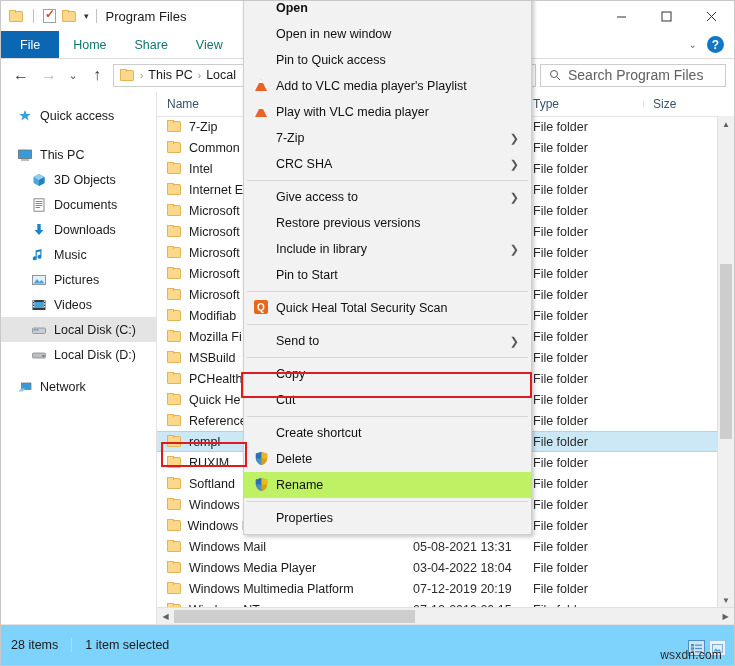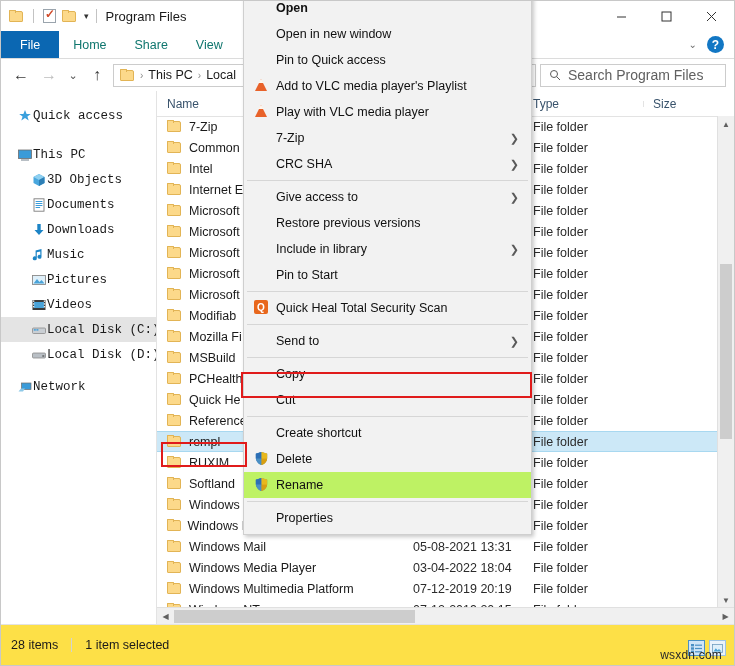--- a/index.html
+++ b/index.html
@@ -114,23 +114,23 @@
   
   .content {
     position: absolute; top: 90px; left: 0; right: 0; bottom: 40px;
     display: flex;
   }
   .sidebar {
     width: 155px; background: #ffffff; padding-top: 12px;
     box-sizing: border-box; overflow: hidden; position: relative;
   }
   .side-item {
-    height: 25px; display: flex; align-items: center; gap: 0;
+    height: 25px; display: flex; align-items: center; gap: 7px;
     padding-left: 16px; font-size: 12.5px; color: #1a1a1a;
-    white-space: nowrap; box-sizing: border-box; font-family: Liberation Mono, monospace;
+    white-space: nowrap; box-sizing: border-box;
   }
   .side-item.child { padding-left: 30px; }
   .side-item.sel { background: #e4e4e4; }
   .side-gap { height: 7px; }
   .si-ico { width: 16px; height: 16px; flex: 0 0 16px; position: relative; }
 
   .filepane {
     flex: 1; position: relative; background: #ffffff;
     border-left: 1px solid #e3e3e3; overflow: hidden;
   }
@@ -187,21 +187,21 @@
   }
   .hs-track { flex: 1; position: relative; height: 100%; }
   .hs-thumb {
     position: absolute; left: 0; top: 2px; bottom: 2px; width: 241px;
     background: #cdcdcd;
   }
 
   
   .statusbar {
     position: absolute; left: 0; right: 0; bottom: 0; height: 40px;
-    background: #fde047; border-top: 1px solid #e3e3e3;
+    background: #7dd3fc; border-top: 1px solid #e3e3e3;
     display: flex; align-items: center; padding-left: 10px; gap: 0;
   }
   .status-txt { font-size: 12.5px; color: #1a1a1a; padding-right: 13px; }
   .status-sep { width: 1px; height: 14px; background: #d2d2d2; margin-right: 13px; }
   .statusicons {
     position: absolute; right: 8px; bottom: 9px; display: flex; gap: 4px;
     align-items: center;
   }
   .vi-ico {
     width: 17px; height: 16px; border: 1px solid #9cc3e5; box-sizing: border-box;

